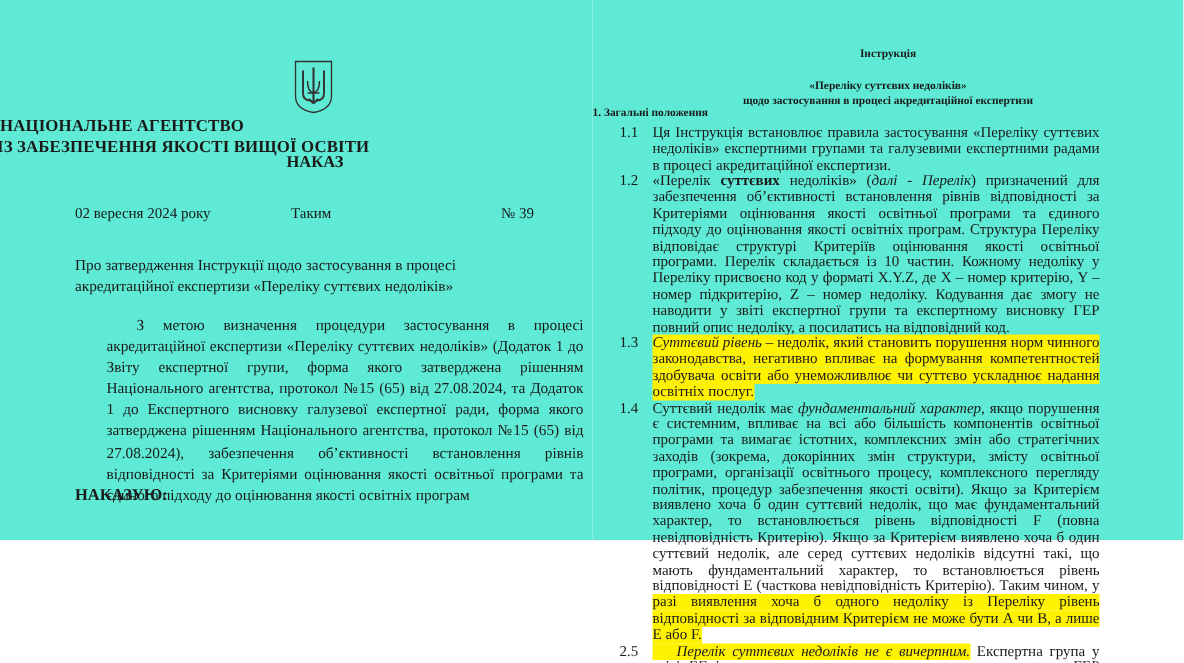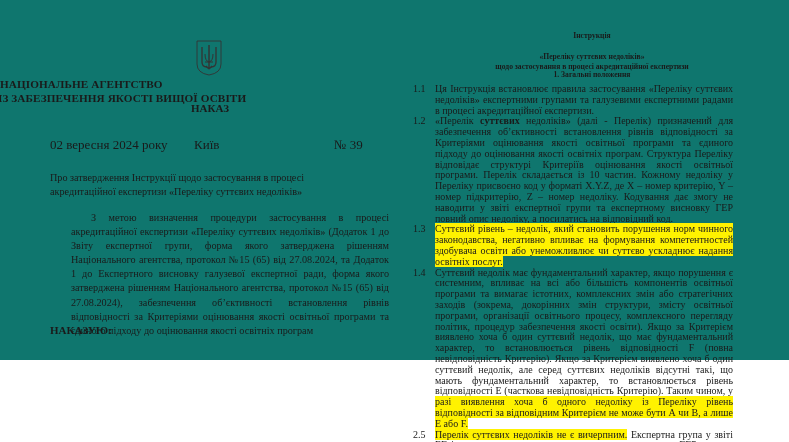--- a/index.html
+++ b/index.html
@@ -1,71 +1,71 @@
 <!DOCTYPE html>
 <html><head>
 <meta charset="utf-8">
 <style>
   html, body { margin: 0; padding: 0; background: #ffffff; }
   body { width: 789px; height: 442px; overflow: hidden; position: relative;
          font-family: "Liberation Serif", "DejaVu Serif", serif; color: #1a1a1a; }
-  .page { position: absolute; top: 0; height: 360px; background: #0f766e; }
+  .page { position: absolute; top: 0; height: 360px; background: #5eead4; }
   #left-page { left: 0; width: 395px; }
   #right-page { left: 395px; width: 394px; }
 
   
   .emblem { position: absolute; left: 196px; top: 40px; width: 26px; height: 36px; }
   .agency { position: absolute; left: 0; width: 420px; text-align: left; font-weight: bold;
             font-size: 11.2px; letter-spacing: 0.1px; }
   .agency.l1 { top: 78px; }
   .agency.l2 { top: 92px; left: -2px; }
   .order-title { position: absolute; left: 0; width: 420px; top: 102px; text-align: center;
                  font-weight: bold; font-size: 11px; }
-  .meta { position: absolute; top: 137px; font-size: 13px; }
+  .meta { position: absolute; top: 137px; font-size: 10px; }
   .meta.date { left: 50px; }
   .meta.city { left: 194px; }
   .meta.num { left: 334px; }
   .subject { position: absolute; left: 50px; top: 171px; width: 300px; font-size: 10.2px; line-height: 14px; }
   .preamble { position: absolute; left: 50px; top: 211px; width: 318px; font-size: 10.2px;
               line-height: 14.1px; text-align: justify; text-indent: 20px; margin-left: 21px; }
   .ordering { position: absolute; left: 50px; top: 324px; font-weight: bold; font-size: 11px; }
 
   
   .r-head { position: absolute; left: 0; width: 394px; text-align: center; font-weight: bold;
             font-size: 7.6px; line-height: 10.5px; }
   .r-head.t1 { top: 31px; }
   .r-head.t2 { top: 41.5px; margin-top: 20px; }
   .r-head.t3 { top: 52px; }
-  .section-title { position: absolute; left: 0; width: 394px; top: 70px; text-align: center;
+  .section-title { position: absolute; left: 0; width: 394px; top: 70px; text-align: left;
                    font-weight: bold; font-size: 7.6px; }
   .items { position: absolute; left: 18px; top: 84px; width: 320px; font-size: 10px; line-height: 10.8px; }
   .item { position: relative; padding-left: 22px; text-align: justify; margin-bottom: 0px; }
   .item .num { position: absolute; left: 0; top: 0; }
   .hl { background: #fff200; }
-  .it { }
+  .it { font-style: italic; }
   .bd { font-weight: bold; }
 </style>
 </head>
 <body>
 
 <div id="left-page" class="page">
   <svg class="emblem" viewBox="0 0 26 36">
     <path d="M1 1 H25 V24 Q25 33 13 35 Q1 33 1 24 Z" fill="none" stroke="#333" stroke-width="0.9"></path>
     <path d="M13 5 V29 M13 29 l-3 -3 M13 29 l3 -3" stroke="#333" stroke-width="1.4" fill="none"></path>
     <path d="M6 7 V22 Q6 27 11 27 M20 7 V22 Q20 27 15 27" stroke="#333" stroke-width="1.3" fill="none"></path>
     <path d="M9 14 Q9 21 13 22 Q17 21 17 14" stroke="#333" stroke-width="1" fill="none"></path>
     <path d="M9 22 H17" stroke="#333" stroke-width="1" fill="none"></path>
   </svg>
 
   <div class="agency l1">НАЦІОНАЛЬНЕ АГЕНТСТВО</div>
   <div class="agency l2">ІЗ ЗАБЕЗПЕЧЕННЯ ЯКОСТІ ВИЩОЇ ОСВІТИ</div>
   <div class="order-title">НАКАЗ</div>
 
   <div class="meta date">02 вересня 2024 року</div>
-  <div class="meta city">Київ</div>
+  <div class="meta city">Таким</div>
   <div class="meta num">№ 39</div>
 
   <div class="subject">Про затвердження Інструкції щодо застосування в процесі акредитаційної експертизи «Переліку суттєвих недоліків»</div>
   <div class="preamble">З метою визначення процедури застосування в процесі акредитаційної експертизи «Переліку суттєвих недоліків» (Додаток 1 до Звіту експертної групи, форма якого затверджена рішенням Національного агентства, протокол №15 (65) від 27.08.2024, та Додаток 1 до Експертного висновку галузевої експертної ради, форма якого затверджена рішенням Національного агентства, протокол №15 (65) від 27.08.2024), забезпечення об’єктивності встановлення рівнів відповідності за Критеріями оцінювання якості освітньої програми та єдиного підходу до оцінювання якості освітніх програм</div>
   <div class="ordering">НАКАЗУЮ:</div>
 </div>
 
 <div id="right-page" class="page">
   <div class="r-head t1">Інструкція</div>
   <div class="r-head t2">щодо застосування в процесі акредитаційної експертизи</div>
@@ -84,16 +84,16 @@
     <div class="item">
       <span class="num">1.3</span>
       <span class="hl" style="background: rgb(255, 242, 0);"><span class="it">Суттєвий рівень</span><span> – недолік, який становить порушення норм чинного законодавства, негативно впливає на формування компетентностей здобувача освіти або унеможливлює чи суттєво ускладнює надання освітніх послуг.</span></span>
     </div>
     <div class="item">
       <span class="num">1.4</span>
       <span>Суттєвий недолік має </span><span class="it">фундаментальний характер,</span><span> якщо порушення є системним, впливає на всі або більшість компонентів освітньої програми та вимагає істотних, комплексних змін або стратегічних заходів (зокрема, докорінних змін структури, змісту освітньої програми, організації освітнього процесу, комплексного перегляду політик, процедур забезпечення якості освіти). Якщо за Критерієм виявлено хоча б один суттєвий недолік, що має фундаментальний характер, то встановлюється рівень відповідності F (повна невідповідність Критерію). Якщо за Критерієм виявлено хоча б один суттєвий недолік, але серед суттєвих недоліків відсутні такі, що мають фундаментальний характер, то встановлюється рівень відповідності E (часткова невідповідність Критерію). Таким чином, у </span><span class="hl" style="background: rgb(255, 242, 0);">разі виявлення хоча б одного недоліку із Переліку рівень відповідності за відповідним Критерієм не може бути А чи В, а лише E або F.</span>
     </div>
     <div class="item">
       <span class="num">2.5</span>
-      <span class="hl it" style="background: rgb(255, 242, 0);">Перелік суттєвих недоліків не є вичерпним.</span><span> Експертна група у звіті ЕГ і галузева експертна рада у експертному висновку ГЕР можуть вказати інші виявлені суттєві недоліки із належним обґрунтуванням.</span>
+      <span class="hl it" style="background: rgb(255, 242, 0); padding-left: 16px;">Перелік суттєвих недоліків не є вичерпним.</span><span> Експертна група у звіті ЕГ і галузева експертна рада у експертному висновку ГЕР можуть вказати інші виявлені суттєві недоліки із належним обґрунтуванням.</span>
     </div>
   </div>
 </div>
 
 </body></html>

